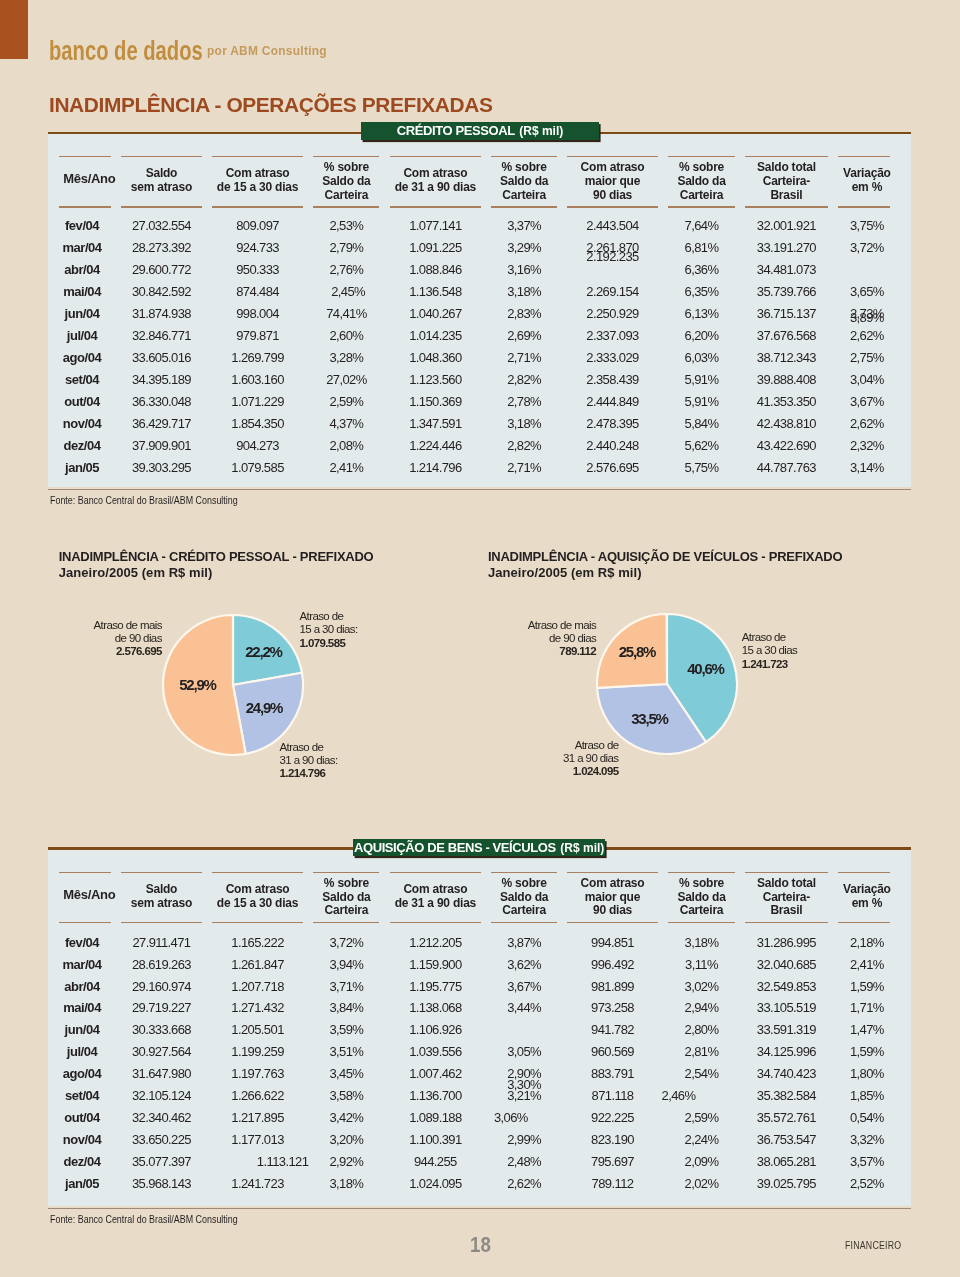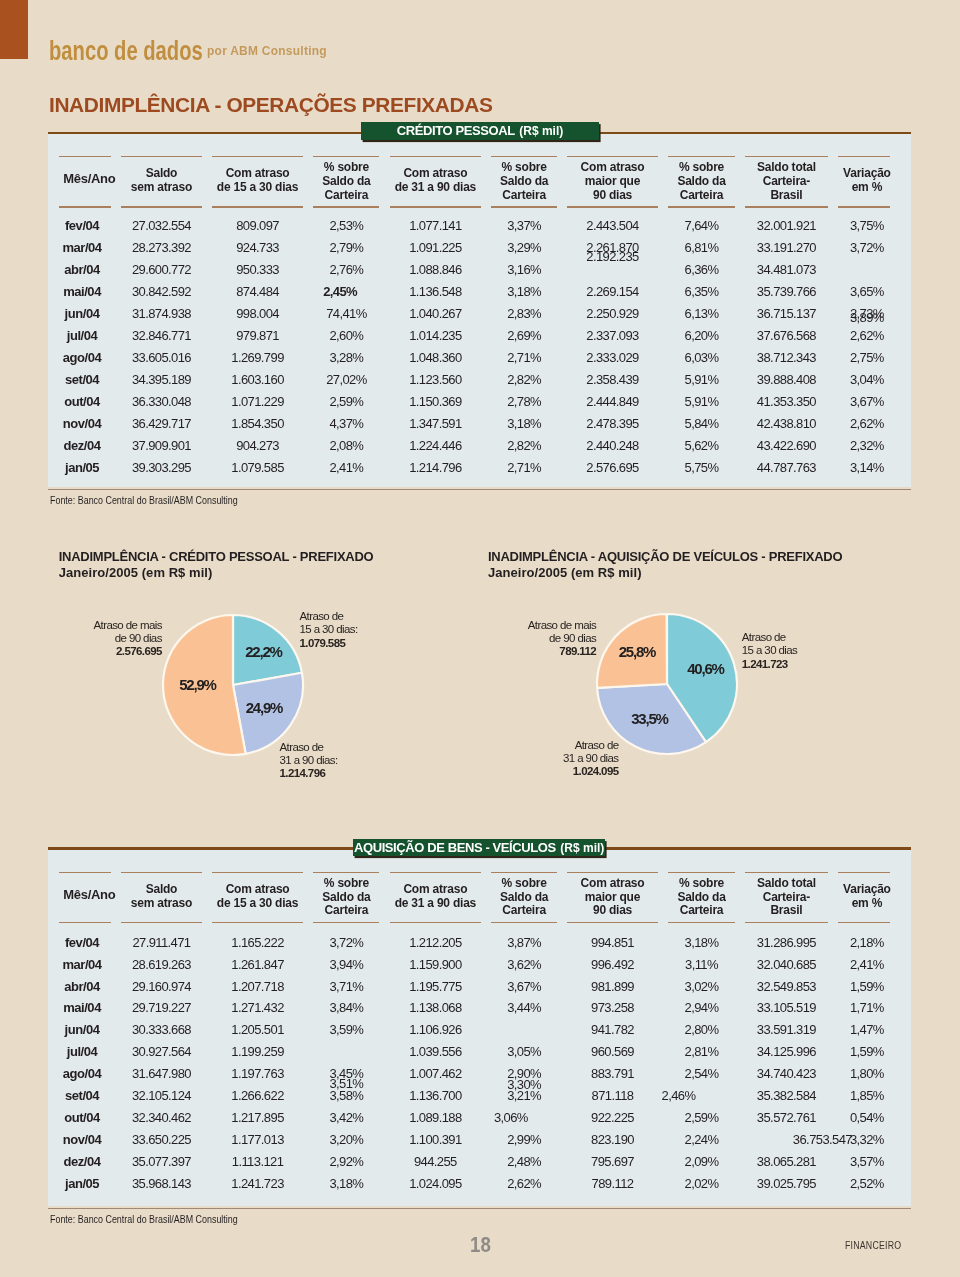--- a/index.html
+++ b/index.html
@@ -161,21 +161,21 @@
 <div class="cell v" style="left:308.3px;width:76.2px;top:262.8px;">2,76%</div>
 <div class="cell v" style="left:384.5px;width:101.7px;top:262.8px;">1.088.846</div>
 <div class="cell v" style="left:486.2px;width:75.8px;top:262.8px;">3,16%</div>
 <div class="cell v" style="left:562.0px;width:101.0px;top:250px;">2.192.235</div>
 <div class="cell v" style="left:663.0px;width:77.0px;top:262.8px;">6,36%</div>
 <div class="cell v" style="left:740.0px;width:92.8px;top:262.8px;">34.481.073</div>
 <div class="cell v" style="left:832.8px;width:68.2px;top:262.8px;margin-top:48px;">3,89%</div>
 <div class="cell m" style="left:48.0px;width:68.1px;top:284.7px;">mai/04</div>
 <div class="cell v" style="left:116.1px;width:90.7px;top:284.7px;">30.842.592</div>
 <div class="cell v" style="left:206.8px;width:101.5px;top:284.7px;">874.484</div>
-<div class="cell v" style="left:302px;width:76.2px;top:284.7px;font-weight:bold;">2,45%</div>
+<div class="cell v" style="left:310px;width:76.2px;top:284.7px;">2,45%</div>
 <div class="cell v" style="left:384.5px;width:101.7px;top:284.7px;">1.136.548</div>
 <div class="cell v" style="left:486.2px;width:75.8px;top:284.7px;">3,18%</div>
 <div class="cell v" style="left:562.0px;width:101.0px;top:284.7px;">2.269.154</div>
 <div class="cell v" style="left:663.0px;width:77.0px;top:284.7px;">6,35%</div>
 <div class="cell v" style="left:740.0px;width:92.8px;top:284.7px;">35.739.766</div>
 <div class="cell v" style="left:832.8px;width:68.2px;top:284.7px;">3,65%</div>
 <div class="cell m" style="left:48.0px;width:68.1px;top:306.7px;">jun/04</div>
 <div class="cell v" style="left:116.1px;width:90.7px;top:306.7px;">31.874.938</div>
 <div class="cell v" style="left:206.8px;width:101.5px;top:306.7px;">998.004</div>
 <div class="cell v" style="left:308.3px;width:76.2px;top:306.7px;">74,41%</div>
@@ -374,21 +374,21 @@
 <div class="cell v" style="left:308.3px;width:76.2px;top:1023.4px;">3,59%</div>
 <div class="cell v" style="left:384.5px;width:101.7px;top:1023.4px;">1.106.926</div>
 <div class="cell v" style="left:486.2px;width:75.8px;top:1078px;">3,30%</div>
 <div class="cell v" style="left:562.0px;width:101.0px;top:1023.4px;">941.782</div>
 <div class="cell v" style="left:663.0px;width:77.0px;top:1023.4px;">2,80%</div>
 <div class="cell v" style="left:740.0px;width:92.8px;top:1023.4px;">33.591.319</div>
 <div class="cell v" style="left:832.8px;width:68.2px;top:1023.4px;">1,47%</div>
 <div class="cell m" style="left:48.0px;width:68.1px;top:1045.4px;">jul/04</div>
 <div class="cell v" style="left:116.1px;width:90.7px;top:1045.4px;">30.927.564</div>
 <div class="cell v" style="left:206.8px;width:101.5px;top:1045.4px;">1.199.259</div>
-<div class="cell v" style="left:308.3px;width:76.2px;top:1045.4px;margin-top:32px;">3,51%</div>
+<div class="cell v" style="left:308.3px;width:76.2px;top:1045.4px;">3,51%</div>
 <div class="cell v" style="left:384.5px;width:101.7px;top:1045.4px;">1.039.556</div>
 <div class="cell v" style="left:486.2px;width:75.8px;top:1045.4px;">3,05%</div>
 <div class="cell v" style="left:562.0px;width:101.0px;top:1045.4px;">960.569</div>
 <div class="cell v" style="left:663.0px;width:77.0px;top:1045.4px;">2,81%</div>
 <div class="cell v" style="left:740.0px;width:92.8px;top:1045.4px;">34.125.996</div>
 <div class="cell v" style="left:832.8px;width:68.2px;top:1045.4px;">1,59%</div>
 <div class="cell m" style="left:48.0px;width:68.1px;top:1067.4px;">ago/04</div>
 <div class="cell v" style="left:116.1px;width:90.7px;top:1067.4px;">31.647.980</div>
 <div class="cell v" style="left:206.8px;width:101.5px;top:1067.4px;">1.197.763</div>
 <div class="cell v" style="left:308.3px;width:76.2px;top:1067.4px;">3,45%</div>
@@ -419,25 +419,25 @@
 <div class="cell v" style="left:740.0px;width:92.8px;top:1111.3px;">35.572.761</div>
 <div class="cell v" style="left:832.8px;width:68.2px;top:1111.3px;">0,54%</div>
 <div class="cell m" style="left:48.0px;width:68.1px;top:1133.3px;">nov/04</div>
 <div class="cell v" style="left:116.1px;width:90.7px;top:1133.3px;">33.650.225</div>
 <div class="cell v" style="left:206.8px;width:101.5px;top:1133.3px;">1.177.013</div>
 <div class="cell v" style="left:308.3px;width:76.2px;top:1133.3px;">3,20%</div>
 <div class="cell v" style="left:384.5px;width:101.7px;top:1133.3px;">1.100.391</div>
 <div class="cell v" style="left:486.2px;width:75.8px;top:1133.3px;">2,99%</div>
 <div class="cell v" style="left:562.0px;width:101.0px;top:1133.3px;">823.190</div>
 <div class="cell v" style="left:663.0px;width:77.0px;top:1133.3px;">2,24%</div>
-<div class="cell v" style="left:776px;width:92.8px;top:1133.3px;">36.753.547</div>
+<div class="cell v" style="left:740.0px;width:92.8px;top:1133.3px;">36.753.547</div>
 <div class="cell v" style="left:832.8px;width:68.2px;top:1133.3px;">3,32%</div>
 <div class="cell m" style="left:48.0px;width:68.1px;top:1155.3px;">dez/04</div>
 <div class="cell v" style="left:116.1px;width:90.7px;top:1155.3px;">35.077.397</div>
-<div class="cell v" style="left:206.8px;width:101.5px;top:1155.3px;">1.113.121</div>
+<div class="cell v" style="left:206.8px;width:101.5px;top:1155.3px;text-align:right;">1.113.121</div>
 <div class="cell v" style="left:308.3px;width:76.2px;top:1155.3px;">2,92%</div>
 <div class="cell v" style="left:384.5px;width:101.7px;top:1155.3px;">944.255</div>
 <div class="cell v" style="left:486.2px;width:75.8px;top:1155.3px;">2,48%</div>
 <div class="cell v" style="left:562.0px;width:101.0px;top:1155.3px;">795.697</div>
 <div class="cell v" style="left:663.0px;width:77.0px;top:1155.3px;">2,09%</div>
 <div class="cell v" style="left:740.0px;width:92.8px;top:1155.3px;">38.065.281</div>
 <div class="cell v" style="left:832.8px;width:68.2px;top:1155.3px;">3,57%</div>
 <div class="cell m" style="left:48.0px;width:68.1px;top:1177.3px;">jan/05</div>
 <div class="cell v" style="left:116.1px;width:90.7px;top:1177.3px;">35.968.143</div>
 <div class="cell v" style="left:206.8px;width:101.5px;top:1177.3px;">1.241.723</div>

